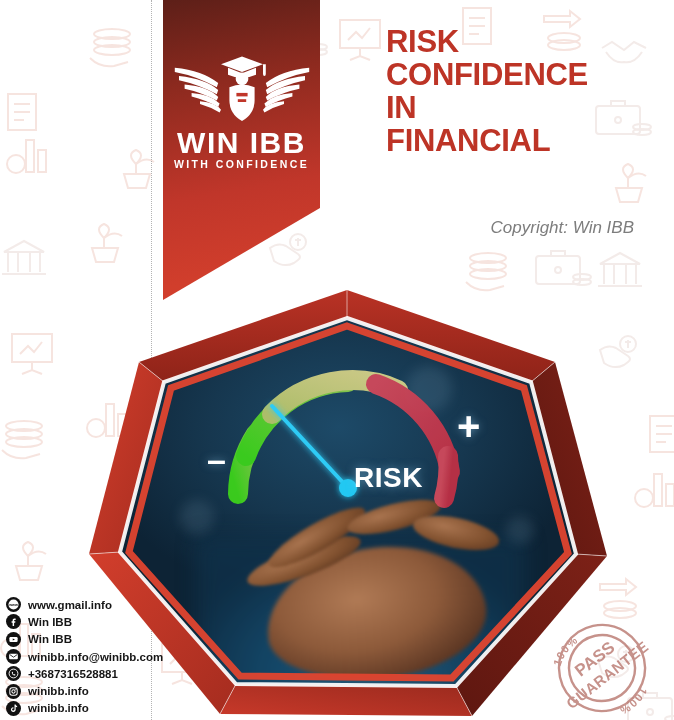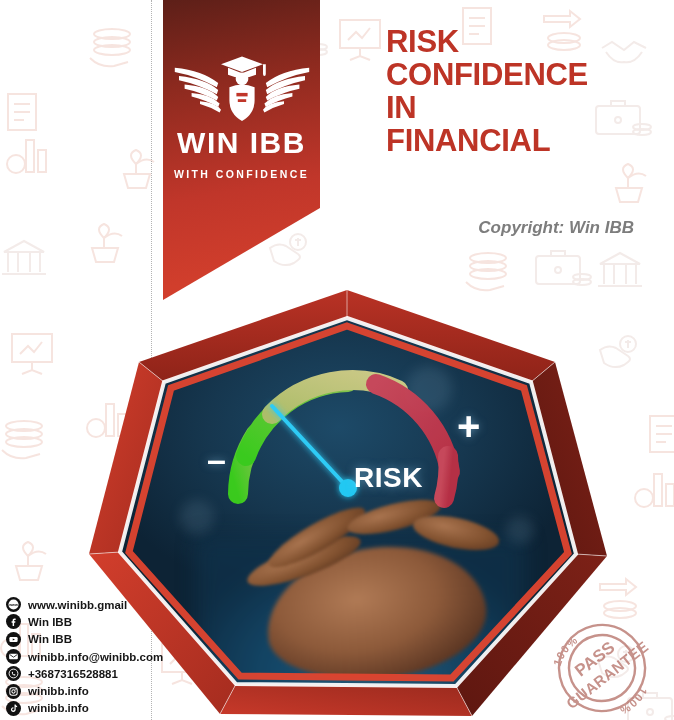--- a/index.html
+++ b/index.html
@@ -15,30 +15,30 @@
   
   .banner{position:absolute;left:163px;top:0;width:157px;height:300px;
           background:linear-gradient(170deg,#5d1f18 0%,#8e2a1f 28%,#c0362a 62%,#d13e2c 88%);
           -webkit-clip-path:polygon(0 0,100% 0,100% 208px,0 300px);
           clip-path:polygon(0 0,100% 0,100% 208px,0 300px);}
 
   .logo-wrap{position:absolute;left:0;right:0;top:52px;text-align:center;}
   .logo-mark{width:140px;height:72px;margin:0 auto;display:block;}
   .logo-name{margin-top:4px;color:#fff;font-weight:bold;font-size:30px;
              letter-spacing:1.5px;line-height:1;font-family:"Liberation Sans",sans-serif;}
-  .logo-tag{margin-top:10px;color:#fff;font-size:10.5px;letter-spacing:2.4px;
+  .logo-tag{margin-top:0;color:#fff;font-size:10.5px;letter-spacing:2.4px;
             font-weight:bold;}
 
   
   .title{position:absolute;left:386px;top:26px;width:280px;
          color:#bd3426;font-weight:bold;font-size:31px;line-height:1.06;
          letter-spacing:-0.3px;}
   .title div{white-space:nowrap;}
   .copyright{position:absolute;left:386px;top:218px;width:248px;text-align:right;
-             color:#7d7d7d;font-style:italic;font-weight:bold;font-size:17px;}
+             color:#7d7d7d;font-style:italic;font-weight:normal;font-size:17px;}
 
   
   .hept{position:absolute;left:76px;top:286px;width:548px;height:470px;}
   .hept svg{position:absolute;left:0;top:0;}
 
   
   .photo{position:absolute;left:0;top:0;width:548px;height:470px;}
   .photo-bg{position:absolute;inset:0;
     background:
       radial-gradient(ellipse 150px 110px at 55% 88%, rgba(92,58,40,.95) 0%, rgba(58,36,25,0) 72%),
@@ -341,21 +341,21 @@
 
   <div class="contacts">
 
     <div class="crow">
       <span class="cicon">
         <svg width="11" height="11" viewBox="0 0 24 24">
             <circle cx="12" cy="12" r="11" fill="#fff"></circle>
           <text x="12" y="15" font-size="8" font-family="Liberation Sans, sans-serif" font-weight="bold" fill="#111" text-anchor="middle">www</text>
           </svg>
       </span>
-      <span class="ctext">www.winibb.gmail</span>
+      <span class="ctext">www.gmail.info</span>
     </div>
 
     <div class="crow">
       <span class="cicon">
         <svg width="11" height="11" viewBox="0 0 24 24">
           <path fill="#fff" d="M14.5 8.5h2.2V5.6h-2.7c-2.4 0-3.9 1.5-3.9 4v1.9H7.8v3h2.3V22h3.2v-7.5h2.4l.4-3h-2.8V9.9c0-.9.3-1.4 1.2-1.4z"></path>
           </svg>
       </span>
       <span class="ctext">Win IBB</span>
     </div>

